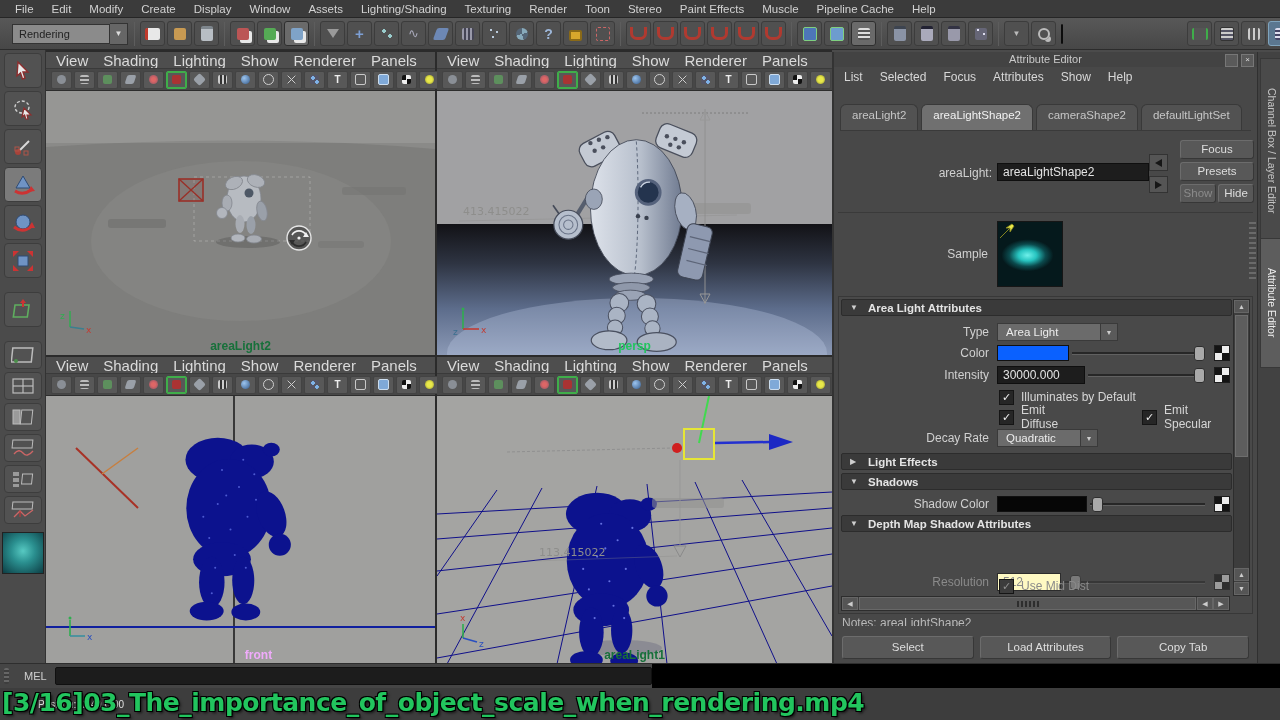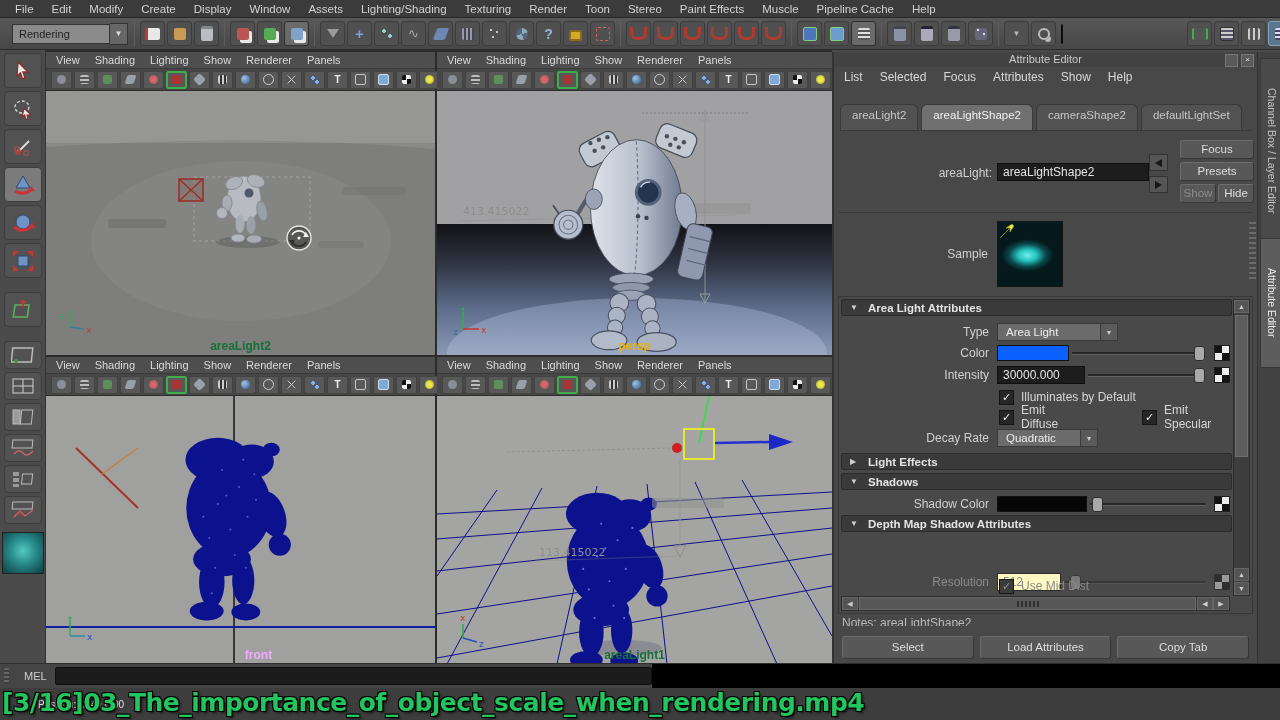--- a/index.html
+++ b/index.html
@@ -37,21 +37,21 @@
         display:flex;align-items:center;justify-content:center;}
   .tool.active{background:#7b7b7b;}
   .tool.small{height:26px;}
   #thumb{width:40px;height:40px;margin:8px auto 0;border:1px solid #222;
          background:radial-gradient(circle at 50% 45%,#57c9c2 0%,#2a8f8f 40%,#0d3d44 100%);}
 
   
   #vp-area{position:absolute;left:46px;top:50px;width:786px;height:614px;background:#2b2b2b;}
   .vp{position:absolute;display:flex;flex-direction:column;background:#454545;}
   .vp-menus{height:16px;background:#4e4e4e;display:flex;align-items:center;padding-left:10px;flex:none;}
-  .vp-menus span{margin-right:15px;font-size:11px;color:#dadada;}
+  .vp-menus span{margin-right:15px;font-size:15px;color:#dadada;}
   .vp-icons{height:21px;background:#474747;border-top:1px solid #3a3a3a;border-bottom:1px solid #2d2d2d;
             display:flex;align-items:center;padding-left:5px;flex:none;}
   .vicon{width:19px;height:16px;background:#585858;border:1px solid #434343;border-radius:2px;margin-right:2px;
          display:flex;align-items:center;justify-content:center;flex:none;}
   .vicon .chip{width:9px;height:9px;}
   .vicon.greenbr{border:1px solid #3fae4a;box-shadow:0 0 0 1px #3fae4a inset;}
   .vp-canvas{position:relative;flex:1;overflow:hidden;}
   .vp-canvas svg{display:block;width:100%;height:100%;}
   .vp-label{position:absolute;left:0;right:0;bottom:2px;text-align:center;font-weight:bold;font-size:12px;}
 
@@ -629,21 +629,21 @@
             <ellipse cx="82" cy="260" rx="23" ry="11" fill="#aab3c2" stroke="#4a5060" stroke-width="1.4"></ellipse>
           </g>
           <g transform="translate(26,238)" font-family="DejaVu Sans" font-size="9">
             <line x1="0" y1="0" x2="0" y2="-18" stroke="#2fae4f" stroke-width="1.6"></line>
             <circle cx="0" cy="-20" r="1.5" fill="#2fae4f"></circle>
             <line x1="0" y1="0" x2="16" y2="0" stroke="#c23b32" stroke-width="1.6"></line>
             <text x="-10" y="6" fill="#3a6f8f">z</text>
             <text x="18" y="4" fill="#c23b32">x</text>
           </g>
         </svg>
-        <div class="vp-label" style="color: #eab308;">persp</div>
+        <div class="vp-label" style="color: #22c55e;">persp</div>
       </div>
     </div>
 
     <div class="vp" style="left:0;top:307px;width:389px;height:307px;">
       <div class="vp-menus">
         <span>View</span>
         <span>Shading</span>
         <span>Lighting</span>
         <span>Show</span>
         <span>Renderer</span>

